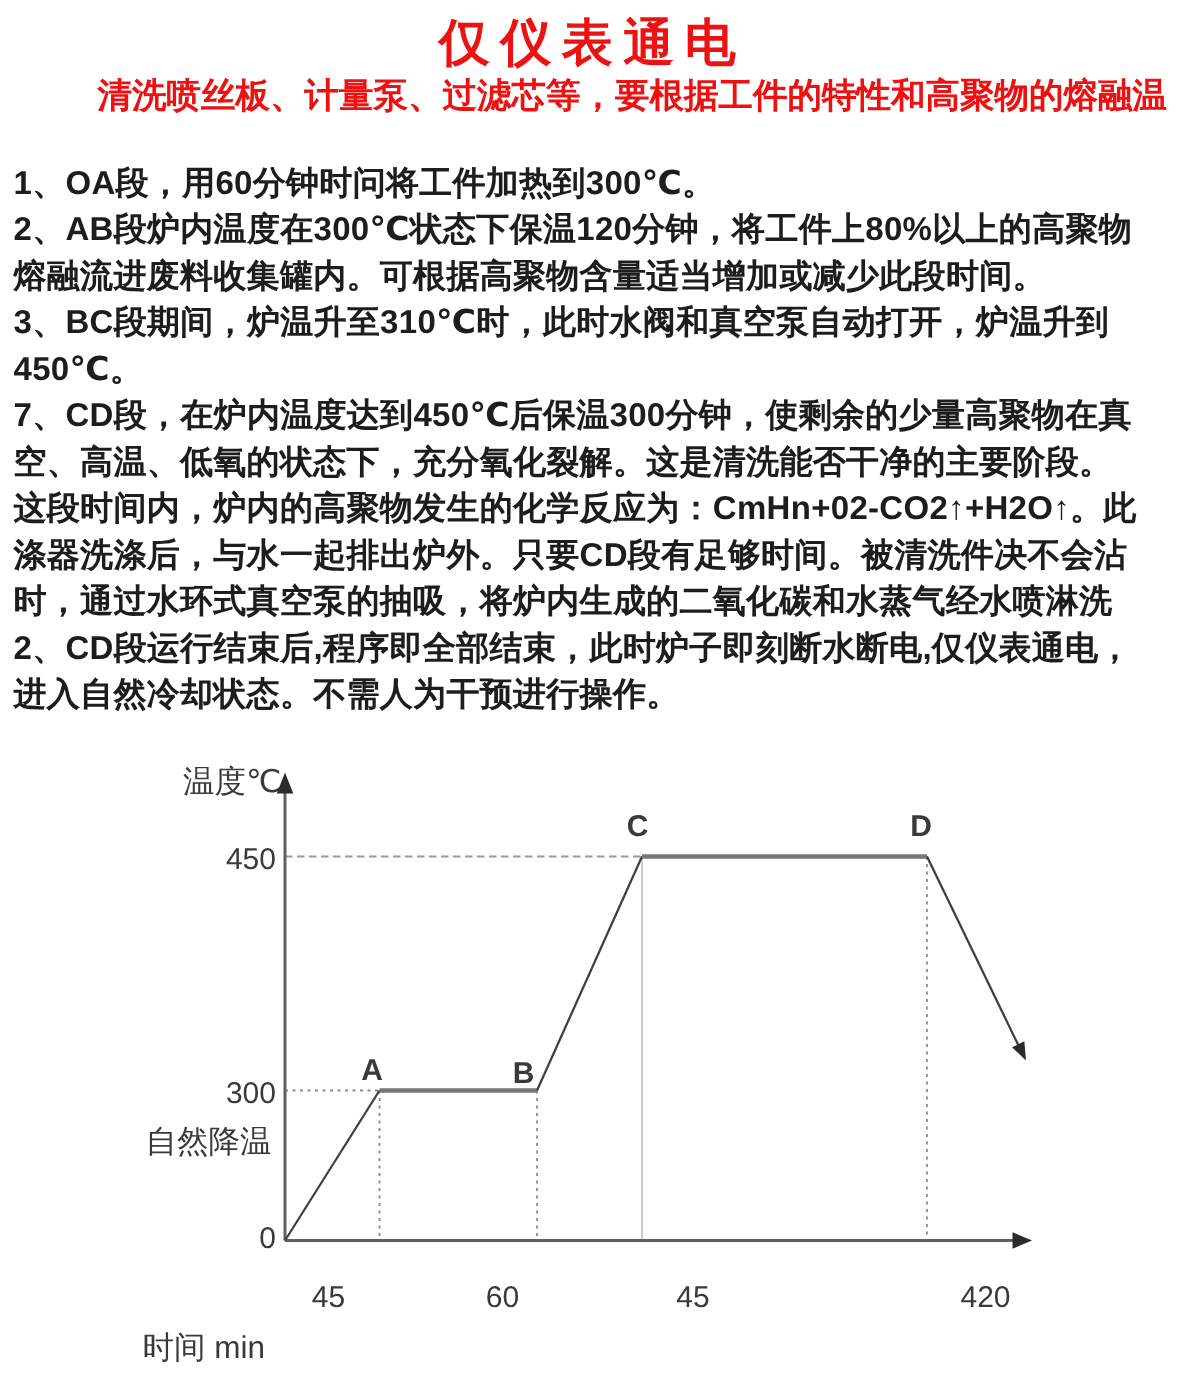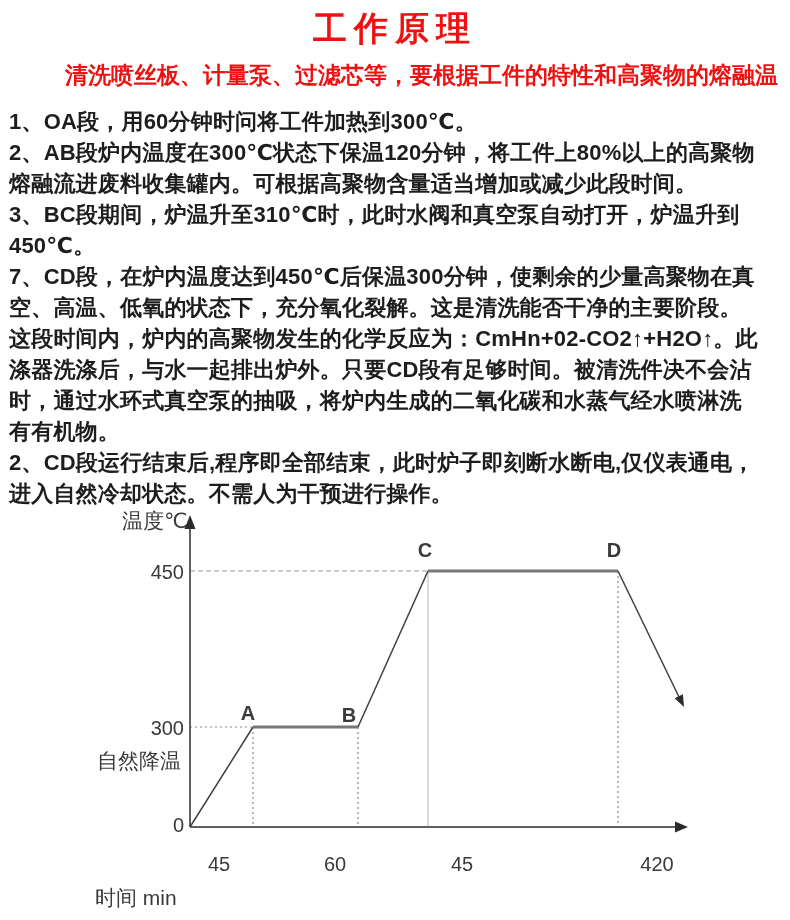--- a/index.html
+++ b/index.html
@@ -8,21 +8,21 @@
   .doc-title{
     position:absolute;top:6px;left:0;width:100%;
     text-align:center;font-size:34px;font-weight:bold;
     color:#ee1111;letter-spacing:7px;
   }
   .intro{position:absolute;top:47px;left:9px;width:774px;}
   .intro .ln{
     font-size:23px;font-weight:bold;color:#ee1111;
     line-height:33px;white-space:nowrap;
   }
-  .intro .ln.indent{padding-left:56px;margin-top:12px;}
+  .intro .ln.indent{padding-left:56px;}
   .bodytext{position:absolute;top:106px;left:9px;width:774px;}
   .bodytext .ln{
     font-size:22px;color:#1d1d1d;line-height:31px;white-space:nowrap;
     letter-spacing:0.2px;
     font-weight:bold;
   }
   .chart{position:absolute;top:505px;left:0;}
   .chart text{fill:#3a3a3a;}
   .axis{stroke:#606060;stroke-width:2;fill:none;}
   .seg-thin{stroke:#3f3f3f;stroke-width:1.5;fill:none;}
@@ -33,38 +33,37 @@
   .arrowhead{fill:#2b2b2b;stroke:none;}
   .ticklbl{font-size:20px;}
   .ptlbl{font-size:20px;font-weight:bold;fill:#222;}
   .axlbl{font-size:21px;fill:#333;}
 </style>
 </head>
 <body>
 
 <div class="page">
 
-  <div class="doc-title">工作原理</div>
+  <div class="doc-title">仅仪表通电</div>
 
   <div class="intro">
     <div class="ln indent">清洗喷丝板、计量泵、过滤芯等，要根据工件的特性和高聚物的熔融温</div>
   </div>
 
   <div class="bodytext">
     <div class="ln">1、OA段，用60分钟时问将工件加热到300℃。</div>
     <div class="ln">2、AB段炉内温度在300℃状态下保温120分钟，将工件上80%以上的高聚物</div>
     <div class="ln">熔融流进废料收集罐内。可根据高聚物含量适当增加或减少此段时间。</div>
     <div class="ln">3、BC段期间，炉温升至310℃时，此时水阀和真空泵自动打开，炉温升到</div>
     <div class="ln">450℃。</div>
     <div class="ln">7、CD段，在炉内温度达到450℃后保温300分钟，使剩余的少量高聚物在真</div>
     <div class="ln">空、高温、低氧的状态下，充分氧化裂解。这是清洗能否干净的主要阶段。</div>
     <div class="ln">这段时间内，炉内的高聚物发生的化学反应为：CmHn+02-CO2↑+H2O↑。此</div>
     <div class="ln">涤器洗涤后，与水一起排出炉外。只要CD段有足够时间。被清洗件决不会沾</div>
     <div class="ln">时，通过水环式真空泵的抽吸，将炉内生成的二氧化碳和水蒸气经水喷淋洗</div>
-    <div class="ln">有有机物。</div>
     <div class="ln">2、CD段运行结束后,程序即全部结束，此时炉子即刻断水断电,仅仪表通电，</div>
     <div class="ln">进入自然冷却状态。不需人为干预进行操作。</div>
   </div>
 
   <svg class="chart" width="790" height="415" viewBox="0 0 790 415" xmlns="http://www.w3.org/2000/svg">
 
     <line class="dash" x1="190" y1="66" x2="428" y2="66"></line>
     <line class="dot" x1="190" y1="222" x2="253" y2="222"></line>
     <line class="dot" x1="253" y1="222" x2="253" y2="322"></line>
     <line class="dot" x1="358" y1="222" x2="358" y2="322"></line>

